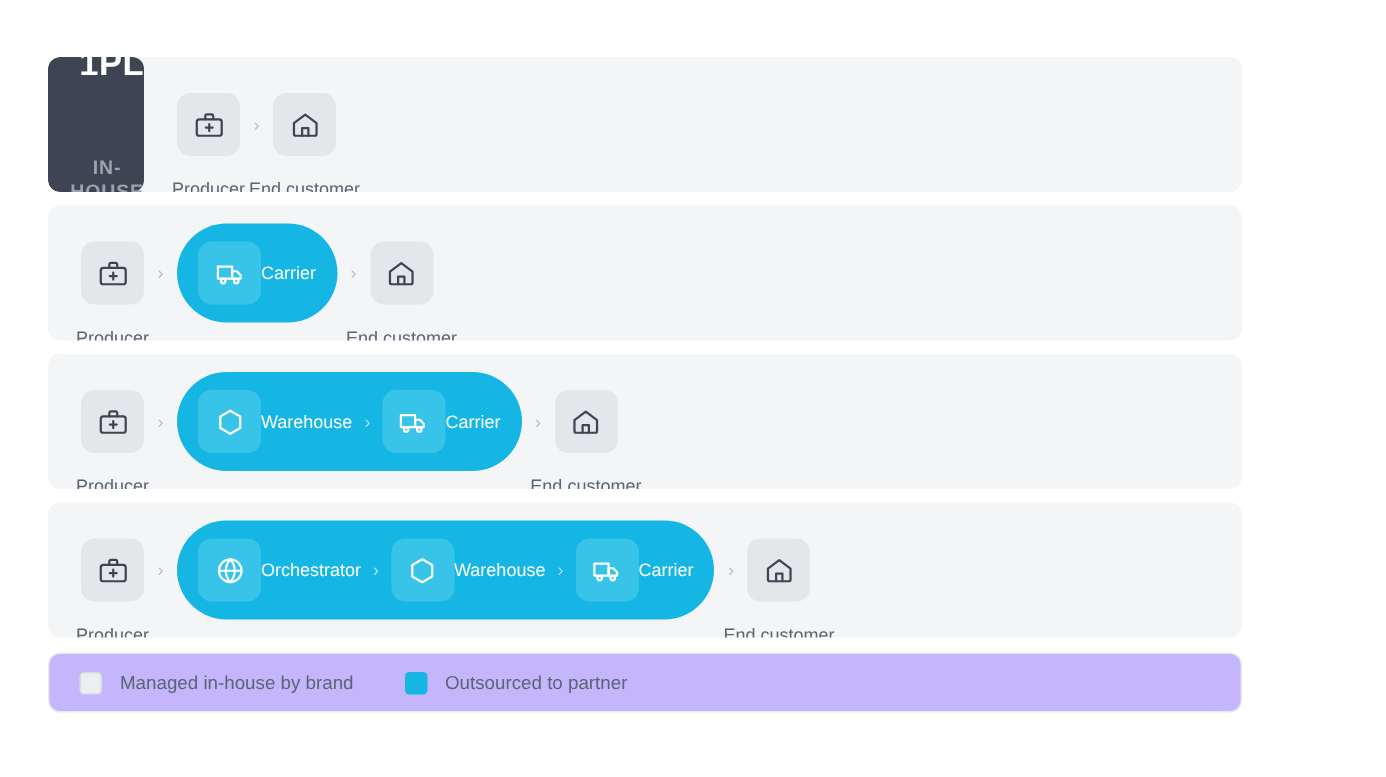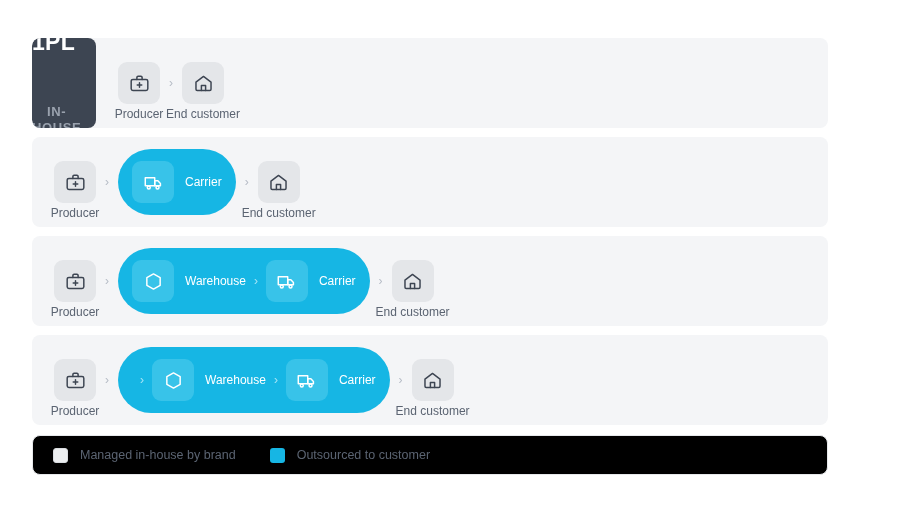--- a/index.html
+++ b/index.html
@@ -22,21 +22,21 @@
     border-radius:8px;
     height:90px;
     margin-bottom:9px;
     overflow:hidden;
   }
   .badge{
     flex:0 0 64px;
     background:#3d4552;
     border-radius:8px;
     display:flex;flex-direction:column;
-    align-items:flex-start;justify-content:center;
+    align-items:flex-end;justify-content:center;
     color:#ffffff;
     gap:47px;
   }
   .badge .code{
     font-size:23px;font-weight:bold;letter-spacing:.3px;line-height:1.05;
     color:#ffffff;
   }
   .badge .sub{
     font-size:13px;font-weight:bold;letter-spacing:.6px;
     color:#9aa2ae;line-height:1.25;text-align:center;margin-top:3px;
@@ -56,21 +56,21 @@
     width:42px;
     display:flex;flex-direction:column;align-items:center;
     flex:0 0 auto;
   }
   .tile{
     width:42px;height:42px;border-radius:9px;
     background:#e4e6e9;
     display:flex;align-items:center;justify-content:center;
   }
   .node .cap{
-    position:absolute;top:46px;left:50%;transform:translateX(-50%);
+    position:absolute;top:58px;left:50%;transform:translateX(-50%);
     white-space:nowrap;
     font-size:12px;color:#5b6472;line-height:1;
   }
 
   .sep{
     flex:0 0 auto;
     color:#b6bcc6;
     font-size:12px;
     padding:0 9px;
     line-height:1;
@@ -87,38 +87,38 @@
     padding:0 14px;
   }
   .pill .tile{
     background:#38c3e9;
   }
   .pill .pnode{
     display:flex;align-items:center;flex:0 0 auto;
   }
   .pill .plabel{
     font-size:12px;color:#ffffff;white-space:nowrap;
-    margin-left:11px;line-height:1;
+    margin-left:0;line-height:1;
   }
   .pill .sep{
     color:#a5e4f6;padding:0 8px;
   }
 
   
   .ico{display:block;}
   .ico.dark{stroke:#3d4552;}
   .ico.light{stroke:#ffffff;}
 
   
   .legend{
     margin-top:10px;
     height:38px;
     border:1px solid #e6e8eb;
     border-radius:8px;
-    background:#000000;
+    background:#c4b5fd;
     display:flex;align-items:center;
     padding-left:20px;
   }
   .legend-item{
     display:flex;align-items:center;
     margin-right:34px;
   }
   .sw{
     width:15px;height:15px;border-radius:3px;
     flex:0 0 auto;
@@ -278,20 +278,30 @@
             <path d="M9 7.5V5.2a1.4 1.4 0 0 1 1.4-1.4h3.2A1.4 1.4 0 0 1 15 5.2V7.5"></path>
             <path d="M12 11.2v5.2M9.4 13.8h5.2"></path>
           </svg>
         </div>
         <div class="cap">Producer</div>
       </div>
 
       <div class="sep">›</div>
 
       <div class="pill">
+        <div class="pnode">
+          <div class="tile">
+            <svg class="ico light" width="21" height="21" viewBox="0 0 24 24" fill="none" stroke-width="1.7" stroke-linecap="round" stroke-linejoin="round">
+              <circle cx="12" cy="12" r="8.6"></circle>
+              <path d="M3.4 12h17.2"></path>
+              <path d="M12 3.4c2.2 2.3 3.4 5.4 3.4 8.6S14.2 18.3 12 20.6C9.8 18.3 8.6 15.2 8.6 12S9.8 5.7 12 3.4z"></path>
+            </svg>
+          </div>
+          <div class="plabel">Orchestrator</div>
+        </div>
 
         <div class="sep">›</div>
 
         <div class="pnode">
           <div class="tile">
             <svg class="ico light" width="21" height="21" viewBox="0 0 24 24" fill="none" stroke-width="1.7" stroke-linecap="round" stroke-linejoin="round">
               <path d="M12 3.3 19.6 7.6v8.8L12 20.7 4.4 16.4V7.6z"></path>
             </svg>
           </div>
           <div class="plabel">Warehouse</div>
@@ -327,17 +337,17 @@
     </div>
   </div>
 
   <div class="legend">
     <div class="legend-item">
       <div class="sw grey"></div>
       <div class="lbl">Managed in-house by brand</div>
     </div>
     <div class="legend-item">
       <div class="sw blue"></div>
-      <div class="lbl">Outsourced to customer</div>
+      <div class="lbl">Outsourced to partner</div>
     </div>
   </div>
 
 </div>
 
 </body></html>

